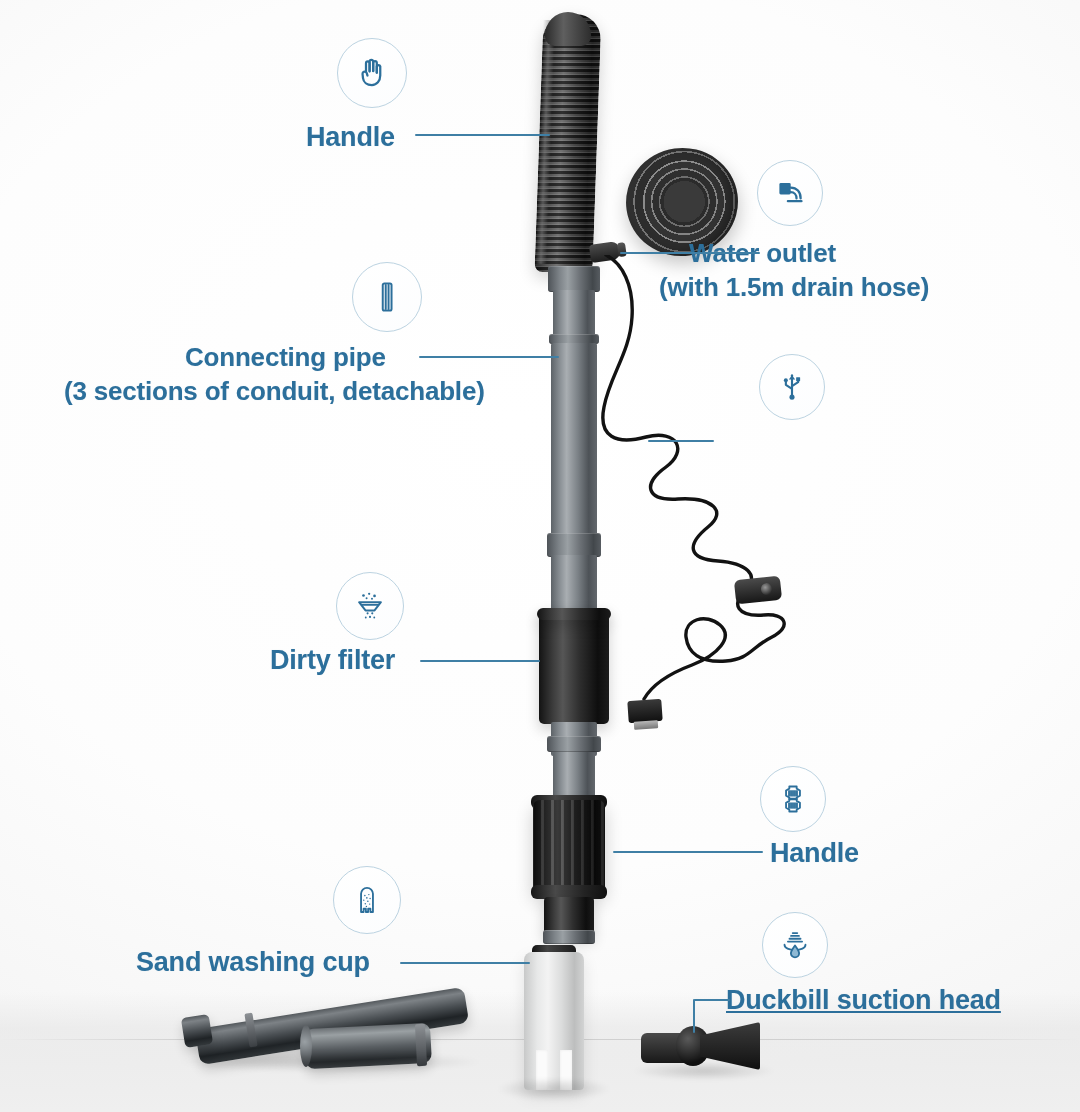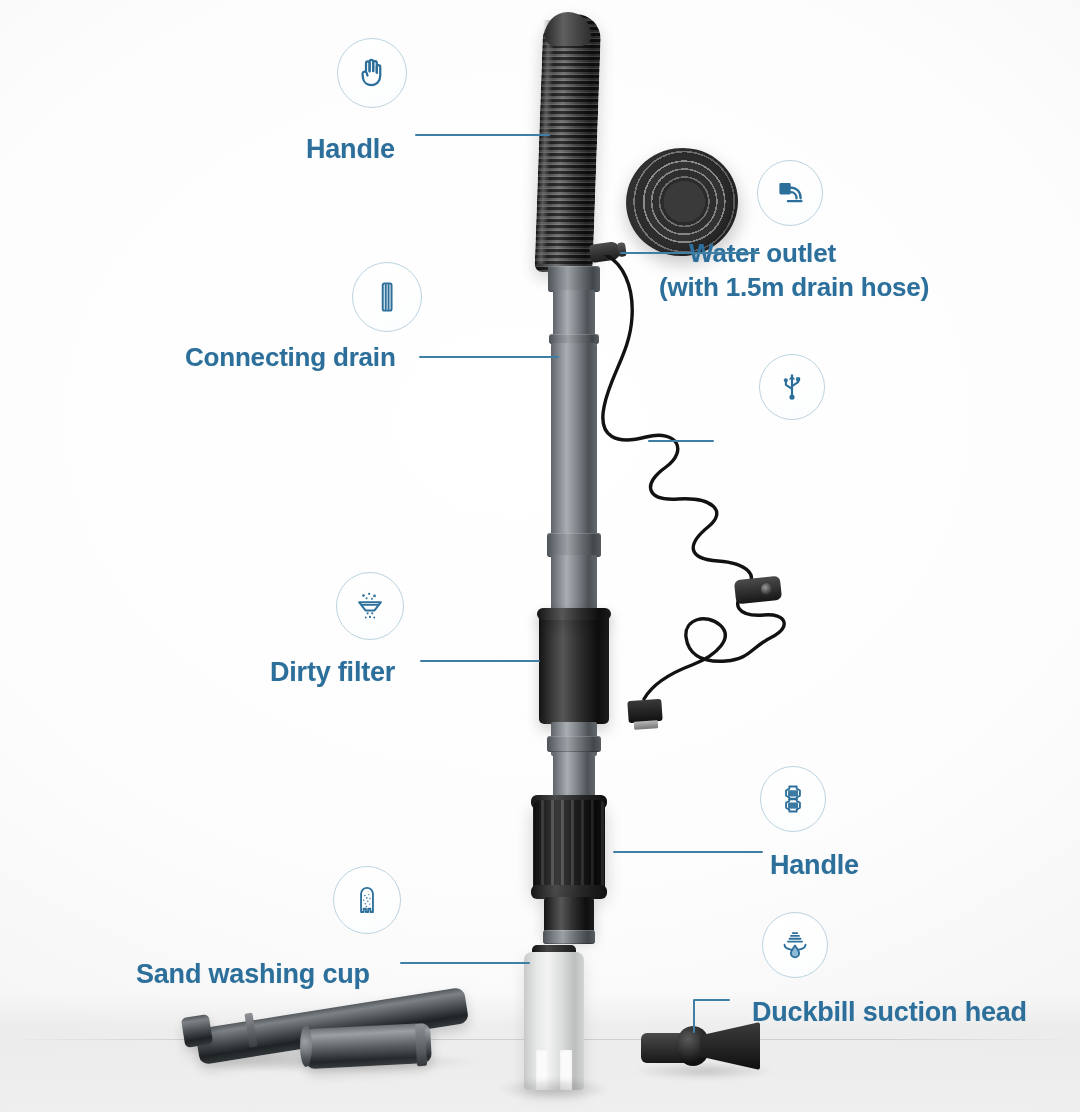--- a/index.html
+++ b/index.html
@@ -23,21 +23,21 @@
     position:absolute;left:0;right:0;bottom:72px;height:1px;
     background:linear-gradient(to right, rgba(205,205,205,0) 0%, rgba(198,198,198,.75) 18%, rgba(198,198,198,.75) 82%, rgba(205,205,205,0) 100%);
   }
 
   
   .label{
     position:absolute;color:#2c6f9b;font-weight:bold;
     letter-spacing:-.2px;line-height:1.18;white-space:nowrap;
     text-shadow:0 0 1px rgba(44,111,155,.18);
   }
-  .label.l1{font-size:27px;margin-top:12px;}
+  .label.l1{font-size:27px;}
   .label.l2{font-size:26px;}
 
   
   .lead{position:absolute;background:#3f7fa5;height:2px;border-radius:1px;}
   .lead.v{width:2px;height:auto;}
 
   
   .badge{
     position:absolute;border-radius:50%;
     border:1.6px solid #bcd3e1;
@@ -313,21 +313,22 @@
   <div class="label l2" style="left:659px;top:272px;">(with 1.5m drain hose)</div>
   <div class="lead" style="left:620px;top:252px;width:140px;"></div>
 
   <div class="badge" style="left:352px;top:262px;width:70px;height:70px;">
     <svg width="34" height="34" viewBox="0 0 24 24" fill="none" stroke="#2c6f9b" stroke-width="1.4" stroke-linecap="round" stroke-linejoin="round">
       <rect x="9" y="2.5" width="6.2" height="19" rx="1.1"></rect>
       <line x1="11.1" y1="3.6" x2="11.1" y2="20.4"></line>
       <line x1="13.1" y1="3.6" x2="13.1" y2="20.4"></line>
     </svg>
   </div>
-  <div class="label l2" style="left:185px;top:342px;">Connecting drain</div>
+  <div class="label l2" style="left:185px;top:342px;">Connecting pipe</div>
+  <div class="label l2" style="left:64px;top:376px;">(3 sections of conduit, detachable)</div>
   <div class="lead" style="left:419px;top:356px;width:140px;"></div>
 
   <div class="badge" style="left:759px;top:354px;width:66px;height:66px;">
     <svg width="32" height="32" viewBox="0 0 24 24" fill="none" stroke="#2c6f9b" stroke-width="1.6" stroke-linecap="round" stroke-linejoin="round">
       <line x1="12" y1="3.2" x2="12" y2="19"></line>
       <path d="M12 3.2 L9.6 6.4 L14.4 6.4 Z" fill="#2c6f9b" stroke="none"></path>
       <circle cx="12" cy="19.6" r="1.9" fill="#2c6f9b" stroke="none"></circle>
       <path d="M12 13.4 L7.4 10.4 L7.4 7.6"></path>
       <circle cx="7.4" cy="6.9" r="1.5" fill="#2c6f9b" stroke="none"></circle>
       <path d="M12 11.4 L16.6 8.4 L16.6 6.2"></path>
@@ -394,17 +395,17 @@
   <div class="badge" style="left:762px;top:912px;width:66px;height:66px;">
     <svg width="34" height="34" viewBox="0 0 24 24" fill="none" stroke="#2c6f9b" stroke-width="1.3" stroke-linecap="round" stroke-linejoin="round">
       <line x1="10.4" y1="3.6" x2="13.6" y2="3.6"></line>
       <line x1="9.2" y1="5.6" x2="14.8" y2="5.6"></line>
       <line x1="8.1" y1="7.6" x2="15.9" y2="7.6"></line>
       <line x1="7.0" y1="9.6" x2="17.0" y2="9.6"></line>
       <path d="M4.6 11.8 C4.6 14.1 7.9 15.5 12 15.5 C16.1 15.5 19.4 14.1 19.4 11.8"></path>
       <path d="M12 12.4 c-1.9 2.6 -2.9 4.1 -2.9 5.4 a2.9 2.9 0 0 0 5.8 0 c0 -1.3 -1 -2.8 -2.9 -5.4 z" fill="#8fb9d4" stroke="#2c6f9b"></path>
     </svg>
   </div>
-  <div class="label l1" style="left:752px;top:985px;">Duckbill suction head</div>
+  <div class="label l1" style="left:726px;top:985px;text-decoration:underline;">Duckbill suction head</div>
   <div class="lead" style="left:694px;top:999px;width:36px;"></div>
   <div class="lead v" style="left:693px;top:999px;width:2px;height:34px;"></div>
 
 </div>
 
 </body></html>

